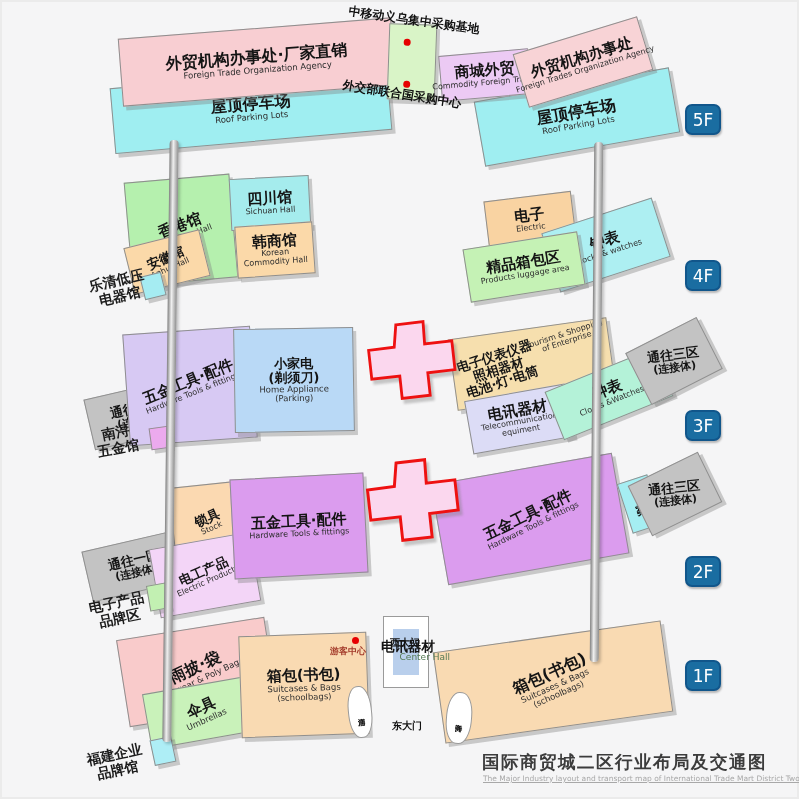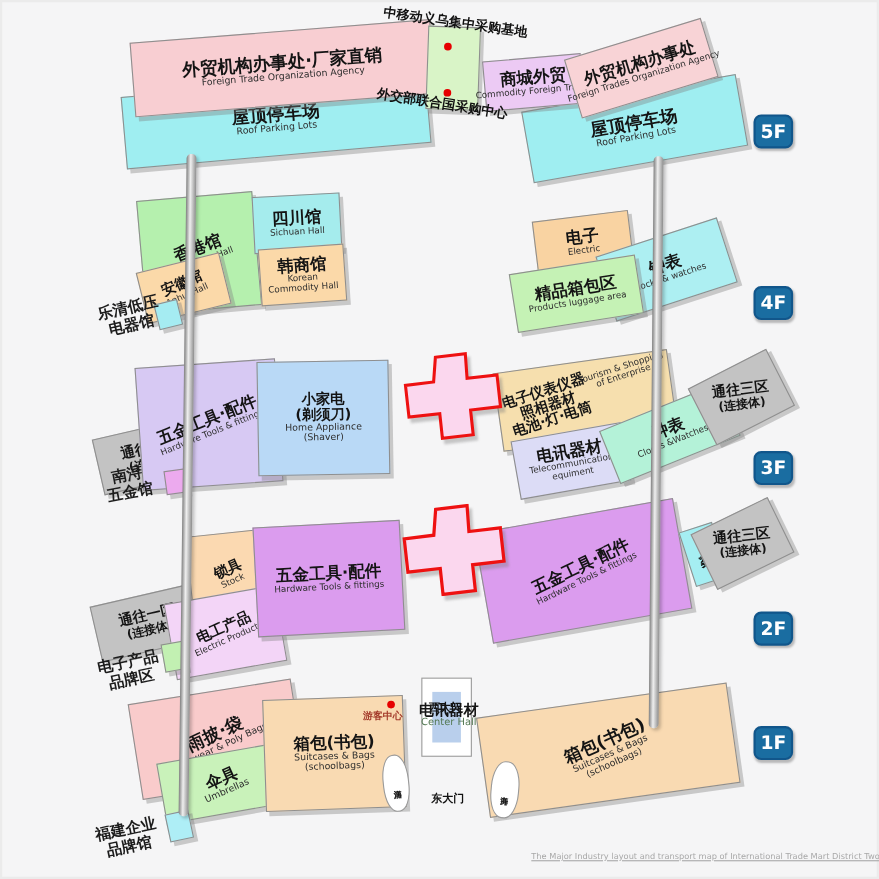--- a/index.html
+++ b/index.html
@@ -13,21 +13,21 @@
   .cn{font-weight:700;font-size:15px;color:#141414;white-space:nowrap;}
   .cn-lg{font-size:16px;} .cn-md{font-size:13px;} .cn-xs{font-size:11px;}
   .en{font-size:8px;color:#2e2e2e;white-space:nowrap;}
   .en-md{font-size:8.5px;}
   .t10{transform:rotate(-10deg);} .t14{transform:rotate(-14deg);} .t16{transform:rotate(-16deg);}
   .t18{transform:rotate(-18deg);} .tp20{transform:rotate(20deg);}
   .side{position:absolute;font-weight:700;font-size:14px;color:#1c1c1c;text-align:center;
         line-height:1.15;z-index:6;white-space:nowrap;}
   .flabel{position:absolute;font-weight:700;font-size:12px;color:#111;z-index:6;white-space:nowrap;}
   .badge{position:absolute;width:32px;height:27px;background:#1a6da1;border:2px solid #11568b;
-         border-radius:7px;color:#fff;font-weight:700;font-size:17px;display:flex;align-items:center;
+         border-radius:7px;color:#fff;font-weight:400;font-size:17px;display:flex;align-items:center;
          justify-content:center;z-index:8;box-shadow:1px 2px 2px rgba(0,0,0,.25);}
   .pole{position:absolute;width:9px;background:linear-gradient(90deg,#7f7f7f,#efefef 42%,#8c8c8c);
         border-radius:4px;box-shadow:2px 2px 3px rgba(0,0,0,.22);z-index:12;}
   .dot{position:absolute;width:7px;height:7px;border-radius:50%;background:#e60000;z-index:7;}
   .cross{position:absolute;z-index:3;filter:drop-shadow(3px 4px 1px rgba(125,125,125,.4));}
   .vtext{writing-mode:vertical-rl;white-space:nowrap;}
   .blob{position:absolute;background:#fff;border:1px solid #9a9a9a;border-radius:45%;z-index:4;
         display:flex;align-items:center;justify-content:center;}
   .blob .cn{font-size:7.5px;font-weight:400;}
   
@@ -79,21 +79,21 @@
   .b-f1rain{left:122px;top:628px;width:148px;height:86px;background:#f9cbcb;transform:rotate(-9deg);}
   .b-f1umb{left:146px;top:684px;width:112px;height:54px;background:#c9f2ba;transform:rotate(-10deg);}
   .b-f1sliver{left:152px;top:738px;width:20px;height:24px;background:#aeeef6;transform:rotate(-12deg);}
   .b-f1bagl{left:240px;top:634px;width:126px;height:100px;background:#f9dab2;transform:rotate(-2deg);}
   .b-f1bagr{left:438px;top:636px;width:228px;height:90px;background:#f9dab2;transform:rotate(-8deg);}
   .b-hall{left:383px;top:616px;width:44px;height:70px;background:#ffffff;border:1px solid #9a9a9a;
           box-shadow:none;z-index:2;}
   .hall-blue{position:absolute;left:9px;top:12px;width:26px;height:46px;background:#b9cfec;}
   .lbl-hall{position:absolute;left:366px;top:639px;width:84px;text-align:center;z-index:6;line-height:1.05;}
   .lbl-hall .cn{font-size:13.5px;}
-  .lbl-hall .en{font-size:9px;color:#557a55;}
+  .lbl-hall .en{font-size:9px;color:#557a55;text-align:right;}
   .lbl-wgate{left:390px;top:636px;font-size:10px;}
   .lbl-egate{left:392px;top:689px;font-size:10px;margin-top:30px;}
   .blob-hotel{left:348px;top:686px;width:22px;height:50px;transform:rotate(-6deg);}
   .blob-biz{left:446px;top:692px;width:24px;height:50px;transform:rotate(5deg);}
   .lbl-visitor{left:330px;top:645px;font-size:9px;color:#a33a2a;}
   .dot-visitor{left:352px;top:637px;}
   .lbl-fujian{left:88px;top:746px;transform:rotate(-12deg);}
   
   .bd5{left:685px;top:104px;} .bd4{left:685px;top:260px;} .bd3{left:685px;top:410px;}
   .bd2{left:685px;top:556px;} .bd1{left:685px;top:660px;}
@@ -184,21 +184,21 @@
   <div class="blk b-f3tools">
     <div class="txt t18">
       <div class="cn">五金工具·配件</div>
       <div class="en">Hardware Tools &amp; fittings</div>
     </div>
   </div>
   <div class="blk b-f3app">
     <div class="cn cn-md">小家电</div>
     <div class="cn cn-md">(剃须刀)</div>
     <div class="en en-md">Home Appliance</div>
-    <div class="en en-md">(Shaver)</div>
+    <div class="en en-md">(Parking)</div>
   </div>
   <svg class="cross b-f3cross" viewBox="0 0 110 100">
     <polygon points="36,6 70,2 72,30 106,26 110,62 76,66 79,94 44,98 41,70 6,74 2,38 34,34" fill="#fbd7ee" stroke="#ee1111" stroke-width="3.5"></polygon>
   </svg>
   <div class="blk b-f3inst">
     <div class="txt t10" style="align-self:flex-start;margin-left:6px;">
       <div class="cn cn-md">电子仪表仪器</div>
       <div class="cn cn-md">照相器材</div>
       <div class="cn cn-md">电池·灯·电筒</div>
     </div>
@@ -319,14 +319,15 @@
   </div>
   <div class="side lbl-fujian">
     <div>福建企业</div>
     <div>品牌馆</div>
   </div>
   <div class="badge bd1">1F</div>
 
   <div class="pole pole-l"></div>
   <div class="pole pole-r"></div>
 
+  <div class="map-title-cn">国际商贸城二区行业布局及交通图</div>
   <div class="map-title-en">The Major Industry layout and transport map of International Trade Mart District Two</div>
 </div>
 
 </body></html>

